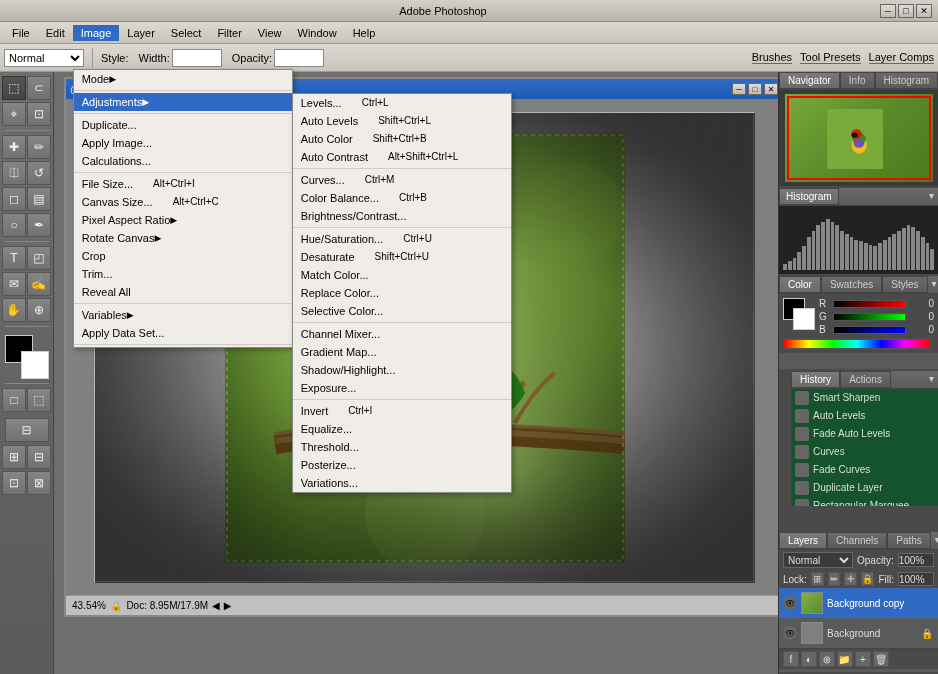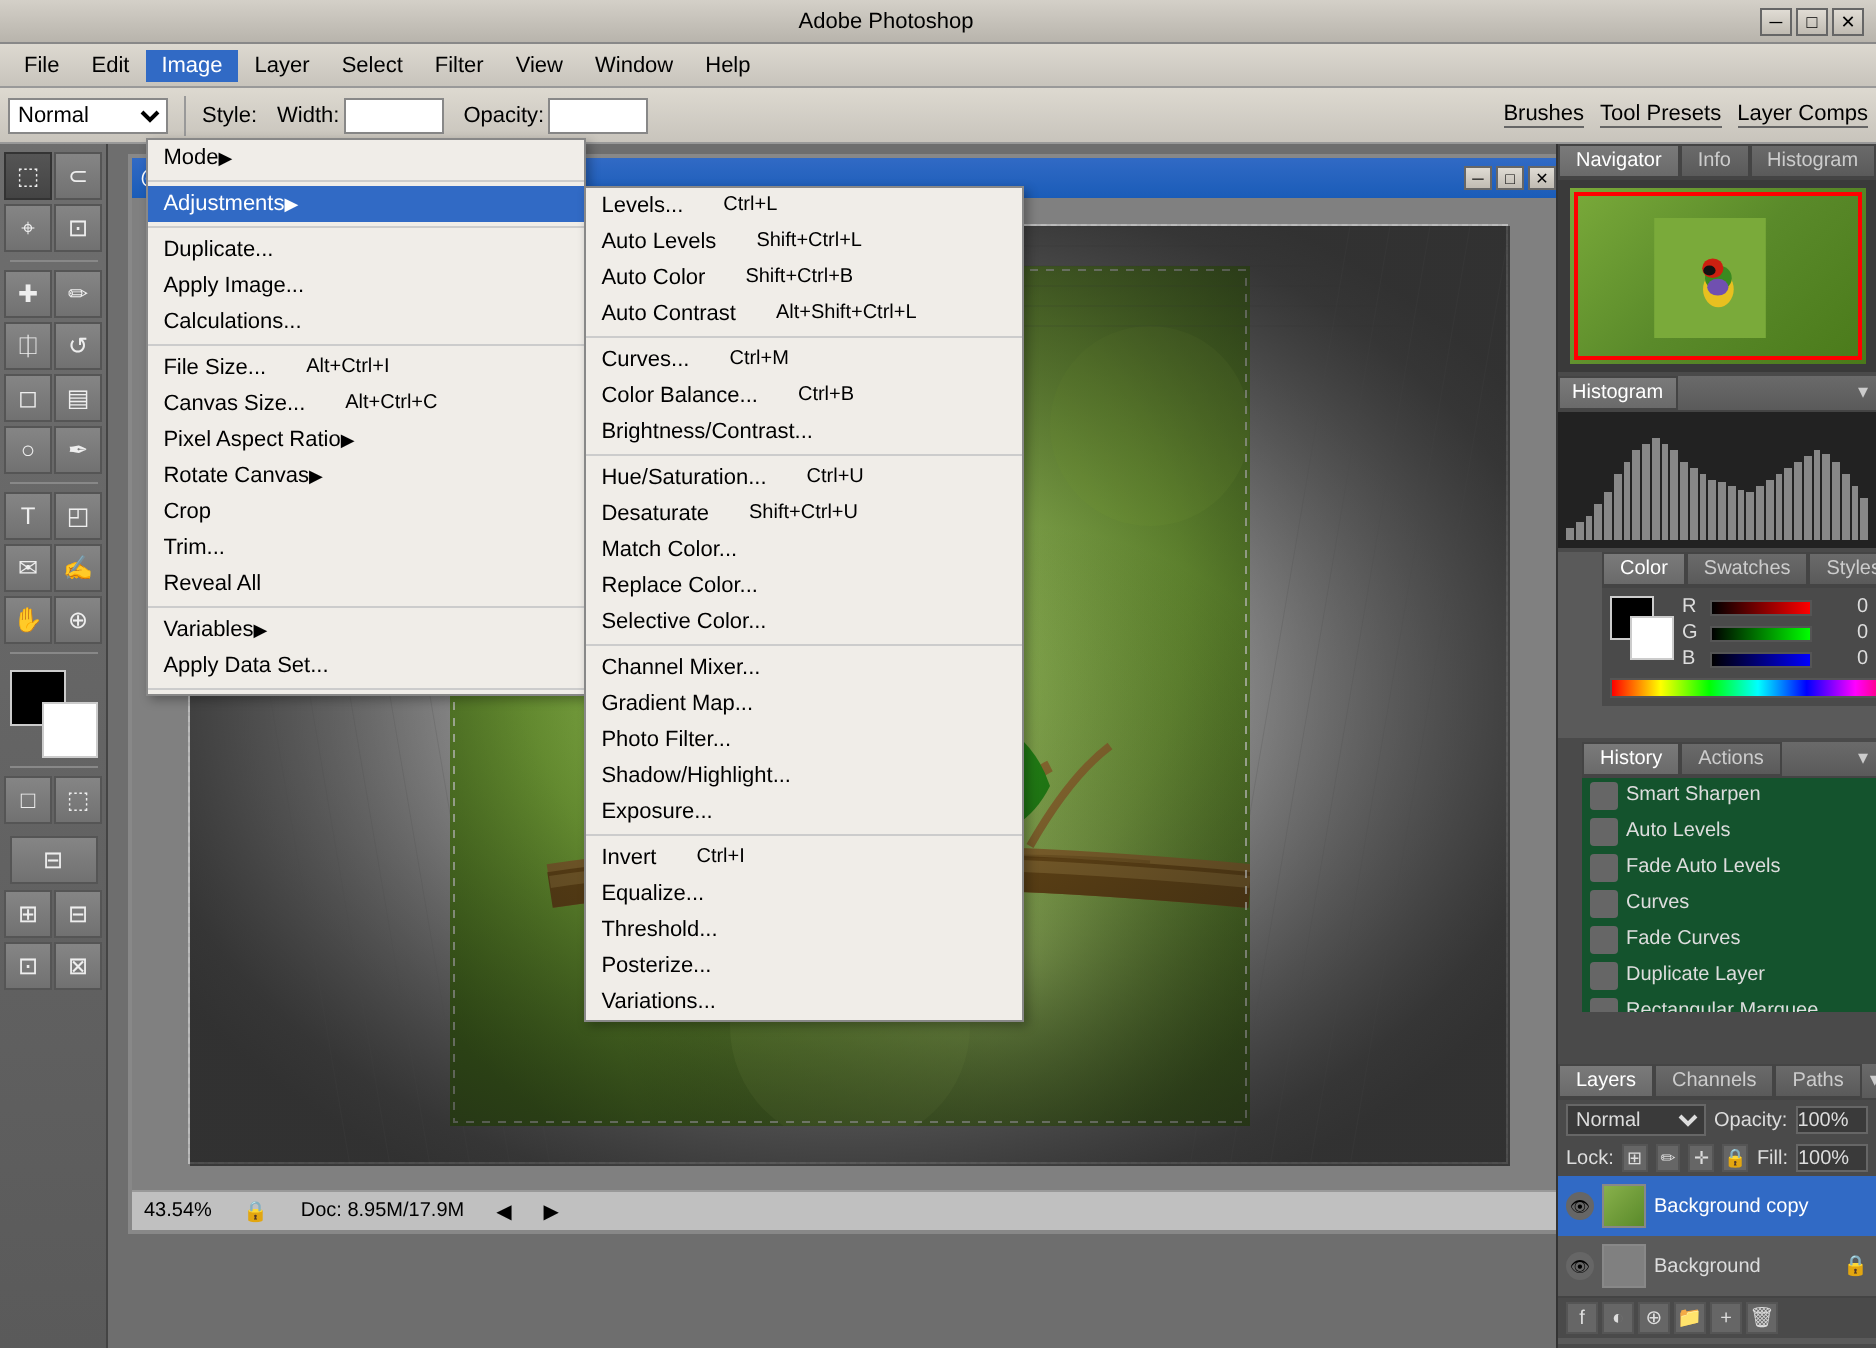--- a/index.html
+++ b/index.html
@@ -74,21 +74,21 @@
 
     
     .canvas-area {
       width: 100%; height: calc(100% - 20px - 20px);
       background: #808080;
       overflow: hidden; position: relative;
       display: flex; align-items: center; justify-content: center;
     }
 
     
-    .doc-status { height: 20px; background: #c0c0c0; border-top: 1px solid #999; display: flex; align-items: center; padding: 0 6px; font-size: 10px; gap: 16px; }
+    .doc-status { height: 20px; background: #c0c0c0; border-top: 1px solid #999; display: flex; align-items: center; padding: 0 6px; font-size: 10px; gap: 4px; }
 
     
     .right-panels {
       width: 160px; background: #4a4a4a;
       display: flex; flex-direction: column;
       border-left: 1px solid #333;
     }
 
     
     .panel { background: #5a5a5a; margin-bottom: 2px; }
@@ -200,23 +200,20 @@
           </div>
           <div class="dropdown-item">
             <span>Selective Color...</span>
           </div>
           <div class="dropdown-separator"></div>
           <div class="dropdown-item">
             <span>Channel Mixer...</span>
           </div>
           <div class="dropdown-item">
             <span>Gradient Map...</span>
-          </div>
-          <div class="dropdown-item">
-            <span>Photo Filter...</span>
           </div>
           <div class="dropdown-item">
             <span>Shadow/Highlight...</span>
           </div>
           <div class="dropdown-item">
             <span>Exposure...</span>
           </div>
           <div class="dropdown-separator"></div>
           <div class="dropdown-item">
             <span>Invert</span>
@@ -589,21 +586,21 @@
         <div style="flex:1; height:70%; background:#888;"></div>
         <div style="flex:1; height:75%; background:#888;"></div>
         <div style="flex:1; height:72%; background:#888;"></div>
         <div style="flex:1; height:65%; background:#888;"></div>
         <div style="flex:1; height:55%; background:#888;"></div>
         <div style="flex:1; height:45%; background:#888;"></div>
         <div style="flex:1; height:35%; background:#888;"></div>
       </div>
     </div>
 
-    <div class="panel" style="height:110px;padding-left:22px;">
+    <div class="panel" style="height:110px;">
       <div class="panel-tabs-row">
         <div class="panel-tab active">Color</div>
         <div class="panel-tab">Swatches</div>
         <div class="panel-tab">Styles</div>
         <div style="flex:1; background: linear-gradient(to bottom, #6a6a6a, #5a5a5a);"></div>
         <div style="padding:2px 4px; font-size:10px; color:#ccc; cursor:pointer;">▾</div>
       </div>
       <div style="padding:4px; background:#4a4a4a;">
         <div style="display:flex; gap:4px;">
 

